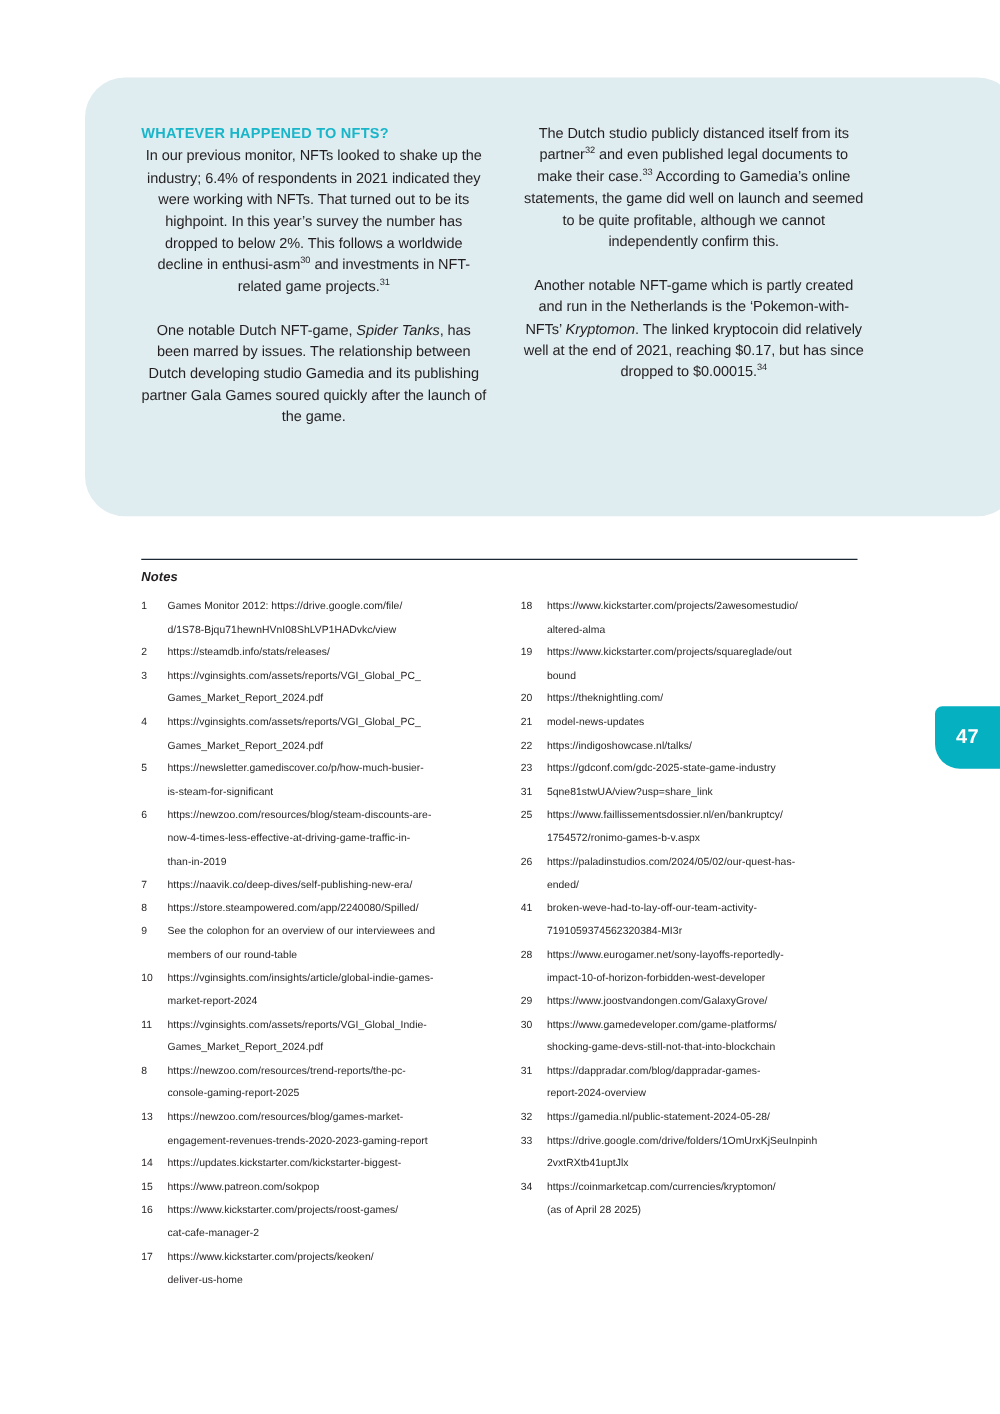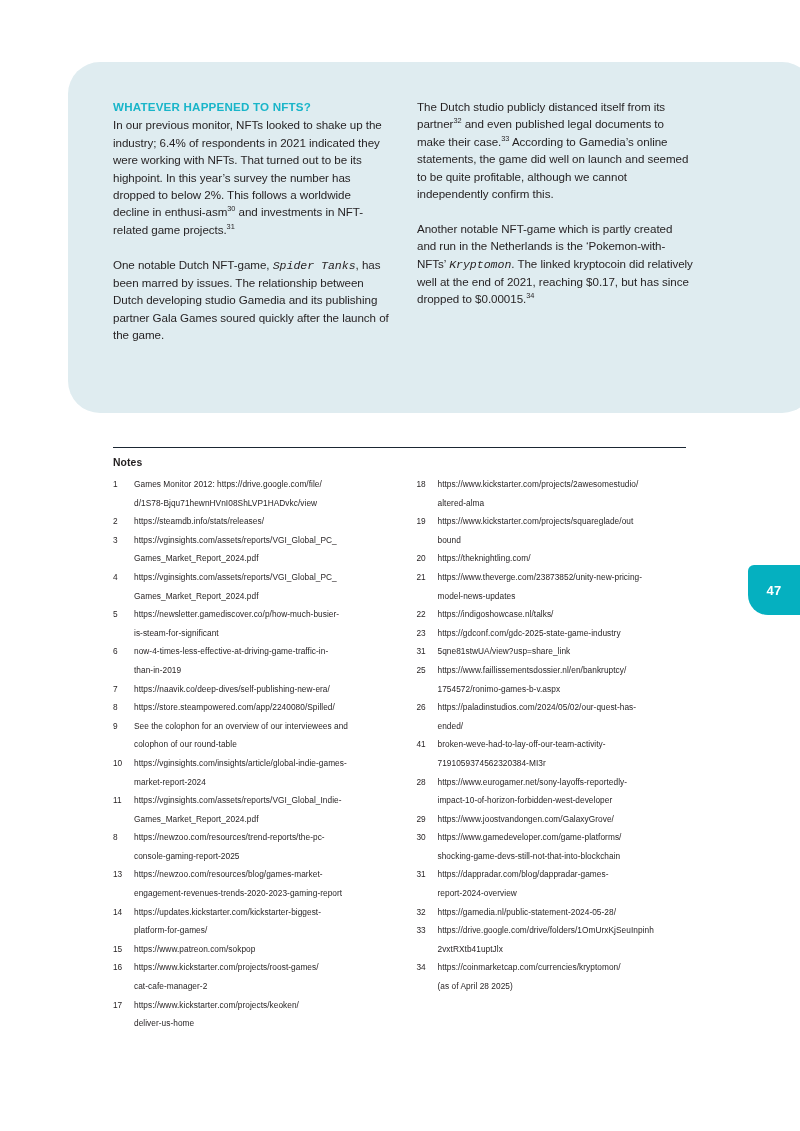--- a/index.html
+++ b/index.html
@@ -43,25 +43,26 @@
     letter-spacing: 0.2px;
     margin: 0 0 1px 0;
     line-height: 17.4px;
   }
   .panel-para {
     margin: 0;
     color: #231f20;
     font-size: 11.6px;
     line-height: 17.4px;
     letter-spacing: -0.05px;
+    text-align: center;
   }
   .panel-para + .panel-para {
     margin-top: 17.4px;
   }
-  .panel-para i { font-style: italic; font-family: Liberation Mono, monospace; }
+  .panel-para i { font-style: italic; }
   sup {
     font-size: 7.4px;
     vertical-align: super;
     line-height: 0;
   }
 
   
   .notes-rule {
     position: absolute;
     left: 113px;
@@ -71,20 +72,21 @@
     background: #1b2733;
   }
   .notes-title {
     position: absolute;
     left: 113px;
     top: 457px;
     font-size: 10.4px;
     font-weight: bold;
     color: #231f20;
     letter-spacing: 0.1px;
+    font-style: italic;
   }
   .notes-cols {
     position: absolute;
     left: 113px;
     top: 475px;
     width: 580px;
     display: flex;
     gap: 27px;
   }
   .notes-col {
@@ -124,21 +126,21 @@
     height: 50px;
     background: #05b0c0;
     border-top-left-radius: 6px;
     border-bottom-left-radius: 20px;
     display: flex;
     align-items: center;
     justify-content: center;
   }
   .page-tab-num {
     color: #ffffff;
-    font-size: 13px;
+    font-size: 16px;
     font-weight: bold;
     letter-spacing: 0.3px;
   }
 </style>
 </head>
 <body>
 
 <div class="highlight-panel">
   <div class="panel-cols">
 
@@ -191,41 +193,42 @@
       <div class="note">
         <span class="note-num">5</span>
         <span class="note-text">
           <span class="ln">https://newsletter.gamediscover.co/p/how-much-busier-</span>
           <span class="ln">is-steam-for-significant</span>
         </span>
       </div>
       <div class="note">
         <span class="note-num">6</span>
         <span class="note-text">
+          <span class="ln">https://newzoo.com/resources/blog/steam-discounts-are-</span>
           <span class="ln">now-4-times-less-effective-at-driving-game-traffic-in-</span>
           <span class="ln">than-in-2019</span>
         </span>
       </div>
       <div class="note">
         <span class="note-num">7</span>
         <span class="note-text">
           <span class="ln">https://naavik.co/deep-dives/self-publishing-new-era/</span>
         </span>
       </div>
       <div class="note">
         <span class="note-num">8</span>
         <span class="note-text">
           <span class="ln">https://store.steampowered.com/app/2240080/Spilled/</span>
         </span>
       </div>
       <div class="note">
         <span class="note-num">9</span>
         <span class="note-text">
           <span class="ln">See the colophon for an overview of our interviewees and</span>
-          <span class="ln">colophon of our round-table</span>
+          <span class="ln">members of our round-table</span>
         </span>
       </div>
       <div class="note">
         <span class="note-num wide">10</span>
         <span class="note-text">
           <span class="ln">https://vginsights.com/insights/article/global-indie-games-</span>
           <span class="ln">market-report-2024</span>
         </span>
       </div>
       <div class="note">
@@ -246,21 +249,20 @@
         <span class="note-num wide">13</span>
         <span class="note-text">
           <span class="ln">https://newzoo.com/resources/blog/games-market-</span>
           <span class="ln">engagement-revenues-trends-2020-2023-gaming-report</span>
         </span>
       </div>
       <div class="note">
         <span class="note-num wide">14</span>
         <span class="note-text">
           <span class="ln">https://updates.kickstarter.com/kickstarter-biggest-</span>
-          <span class="ln">platform-for-games/</span>
         </span>
       </div>
       <div class="note">
         <span class="note-num wide">15</span>
         <span class="note-text">
           <span class="ln">https://www.patreon.com/sokpop</span>
         </span>
       </div>
       <div class="note">
         <span class="note-num wide">16</span>
@@ -294,21 +296,20 @@
       </div>
       <div class="note">
         <span class="note-num wide">20</span>
         <span class="note-text">
           <span class="ln">https://theknightling.com/</span>
         </span>
       </div>
       <div class="note">
         <span class="note-num wide">21</span>
         <span class="note-text">
-          <span class="ln">https://www.theverge.com/23873852/unity-new-pricing-</span>
           <span class="ln">model-news-updates</span>
         </span>
       </div>
       <div class="note">
         <span class="note-num wide">22</span>
         <span class="note-text">
           <span class="ln">https://indigoshowcase.nl/talks/</span>
         </span>
       </div>
       <div class="note">

